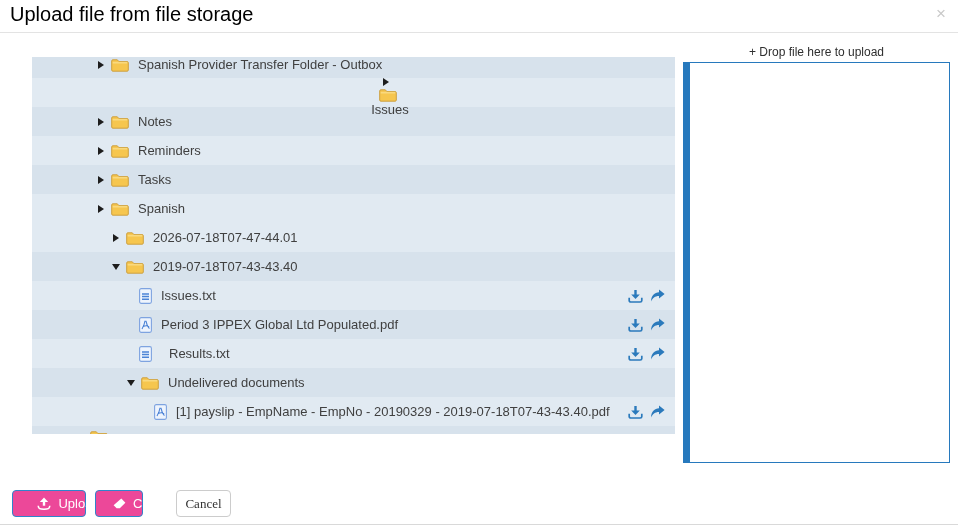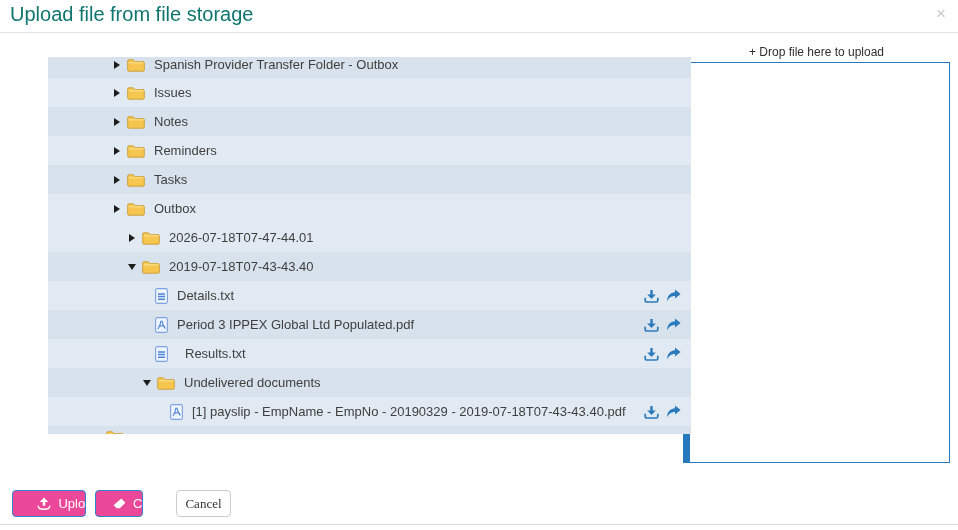--- a/index.html
+++ b/index.html
@@ -3,32 +3,32 @@
 <meta charset="utf-8">
 <style>
   * { margin:0; padding:0; box-sizing:border-box; }
   html,body { width:958px; height:530px; background:#ffffff; overflow:hidden;
               font-family:"Liberation Sans", sans-serif; }
   .stage { position:relative; width:958px; height:530px; background:#fff; }
 
   
   .header { position:absolute; left:0; top:0; width:958px; height:33px;
             border-bottom:1px solid #e3e3e3; background:#fff; }
-  .title { position:absolute; left:10px; top:3px; font-size:20px; color:#0f766e; font-weight:400; }
+  .title { position:absolute; left:10px; top:3px; font-size:20px; color:#000000; font-weight:400; }
   .close { position:absolute; right:12px; top:5px; font-size:17px; color:#c9c9c9;
            cursor:pointer; line-height:1; }
 
   
   .dz-label { position:absolute; left:683px; top:45px; width:267px; text-align:center;
               font-size:12px; color:#2f2f2f; }
   .dropzone { position:absolute; left:683px; top:62px; width:267px; height:401px;
               background:#fff; border:1px solid #2779bd; border-left:7px solid #2779bd; }
 
   
-  .tree { position:absolute; left:24px; top:57px; width:667px; height:406px; overflow:hidden;padding-left:24px; }
+  .tree { position:absolute; left:8px; top:57px; width:667px; height:406px; overflow:hidden;padding-left:24px; }
   .row { display:flex; align-items:center; height:29px; font-size:13px; color:#404040;
          white-space:nowrap; cursor:pointer; }
   .row.dark  { background:#d7e2ec; }
   .row.light { background:#e1eaf2; }
   .clipwrap { overflow:hidden; }
   .arrow { width:10px; display:inline-flex; justify-content:center; flex:0 0 10px; }
   .tri-right { width:0; height:0; border-top:4px solid transparent; border-bottom:4px solid transparent;
                border-left:6px solid #1d1d1d; }
   .tri-down  { width:0; height:0; border-left:4px solid transparent; border-right:4px solid transparent;
                border-top:6px solid #1d1d1d; }
@@ -70,79 +70,79 @@
           </span>
           <span class="ficon">
             <svg width="18" height="14" viewBox="0 0 18 14">
               <path d="M0.7 3 a1.2 1.2 0 0 1 1.2-1.2 h4.4 l1.6 1.8 h8.2 a1.2 1.2 0 0 1 1.2 1.2 v7.2 a1.2 1.2 0 0 1 -1.2 1.2 h-14.2 a1.2 1.2 0 0 1 -1.2 -1.2 z" fill="#f6c64e" stroke="#cda040"></path>
               <rect x="1.7" y="3.9" width="14.6" height="1.6" fill="#f9d97e"></rect>
             </svg>
           </span>
           <span class="rlabel">Spanish Provider Transfer Folder - Outbox</span>
         </div>
       </div>
+      <div class="row light" style="padding-left: 64px; flex-direction: column;">
+        <span class="arrow">
+          <span class="tri-right"></span>
+        </span>
+        <span class="ficon">
+          <svg width="18" height="14" viewBox="0 0 18 14">
+            <path d="M0.7 3 a1.2 1.2 0 0 1 1.2-1.2 h4.4 l1.6 1.8 h8.2 a1.2 1.2 0 0 1 1.2 1.2 v7.2 a1.2 1.2 0 0 1 -1.2 1.2 h-14.2 a1.2 1.2 0 0 1 -1.2 -1.2 z" fill="#f6c64e" stroke="#cda040"></path>
+            <rect x="1.7" y="3.9" width="14.6" height="1.6" fill="#f9d97e"></rect>
+          </svg>
+        </span>
+        <span class="rlabel">Issues</span>
+      </div>
+      <div class="row dark" style="padding-left: 64px;">
+        <span class="arrow">
+          <span class="tri-right"></span>
+        </span>
+        <span class="ficon">
+          <svg width="18" height="14" viewBox="0 0 18 14">
+            <path d="M0.7 3 a1.2 1.2 0 0 1 1.2-1.2 h4.4 l1.6 1.8 h8.2 a1.2 1.2 0 0 1 1.2 1.2 v7.2 a1.2 1.2 0 0 1 -1.2 1.2 h-14.2 a1.2 1.2 0 0 1 -1.2 -1.2 z" fill="#f6c64e" stroke="#cda040"></path>
+            <rect x="1.7" y="3.9" width="14.6" height="1.6" fill="#f9d97e"></rect>
+          </svg>
+        </span>
+        <span class="rlabel">Notes</span>
+      </div>
+      <div class="row light" style="padding-left: 64px; align-items: center;">
+        <span class="arrow">
+          <span class="tri-right"></span>
+        </span>
+        <span class="ficon">
+          <svg width="18" height="14" viewBox="0 0 18 14">
+            <path d="M0.7 3 a1.2 1.2 0 0 1 1.2-1.2 h4.4 l1.6 1.8 h8.2 a1.2 1.2 0 0 1 1.2 1.2 v7.2 a1.2 1.2 0 0 1 -1.2 1.2 h-14.2 a1.2 1.2 0 0 1 -1.2 -1.2 z" fill="#f6c64e" stroke="#cda040"></path>
+            <rect x="1.7" y="3.9" width="14.6" height="1.6" fill="#f9d97e"></rect>
+          </svg>
+        </span>
+        <span class="rlabel">Reminders</span>
+      </div>
+      <div class="row dark" style="padding-left: 64px;">
+        <span class="arrow">
+          <span class="tri-right"></span>
+        </span>
+        <span class="ficon">
+          <svg width="18" height="14" viewBox="0 0 18 14">
+            <path d="M0.7 3 a1.2 1.2 0 0 1 1.2-1.2 h4.4 l1.6 1.8 h8.2 a1.2 1.2 0 0 1 1.2 1.2 v7.2 a1.2 1.2 0 0 1 -1.2 1.2 h-14.2 a1.2 1.2 0 0 1 -1.2 -1.2 z" fill="#f6c64e" stroke="#cda040"></path>
+            <rect x="1.7" y="3.9" width="14.6" height="1.6" fill="#f9d97e"></rect>
+          </svg>
+        </span>
+        <span class="rlabel">Tasks</span>
+      </div>
       <div class="row light" style="padding-left: 64px;">
         <span class="arrow">
           <span class="tri-right"></span>
         </span>
         <span class="ficon">
           <svg width="18" height="14" viewBox="0 0 18 14">
             <path d="M0.7 3 a1.2 1.2 0 0 1 1.2-1.2 h4.4 l1.6 1.8 h8.2 a1.2 1.2 0 0 1 1.2 1.2 v7.2 a1.2 1.2 0 0 1 -1.2 1.2 h-14.2 a1.2 1.2 0 0 1 -1.2 -1.2 z" fill="#f6c64e" stroke="#cda040"></path>
             <rect x="1.7" y="3.9" width="14.6" height="1.6" fill="#f9d97e"></rect>
           </svg>
         </span>
-        <span class="rlabel">Issues</span>
-      </div>
-      <div class="row dark" style="padding-left: 64px;">
-        <span class="arrow">
-          <span class="tri-right"></span>
-        </span>
-        <span class="ficon">
-          <svg width="18" height="14" viewBox="0 0 18 14">
-            <path d="M0.7 3 a1.2 1.2 0 0 1 1.2-1.2 h4.4 l1.6 1.8 h8.2 a1.2 1.2 0 0 1 1.2 1.2 v7.2 a1.2 1.2 0 0 1 -1.2 1.2 h-14.2 a1.2 1.2 0 0 1 -1.2 -1.2 z" fill="#f6c64e" stroke="#cda040"></path>
-            <rect x="1.7" y="3.9" width="14.6" height="1.6" fill="#f9d97e"></rect>
-          </svg>
-        </span>
-        <span class="rlabel">Notes</span>
-      </div>
-      <div class="row light" style="padding-left: 64px; align-items: center;">
-        <span class="arrow">
-          <span class="tri-right"></span>
-        </span>
-        <span class="ficon">
-          <svg width="18" height="14" viewBox="0 0 18 14">
-            <path d="M0.7 3 a1.2 1.2 0 0 1 1.2-1.2 h4.4 l1.6 1.8 h8.2 a1.2 1.2 0 0 1 1.2 1.2 v7.2 a1.2 1.2 0 0 1 -1.2 1.2 h-14.2 a1.2 1.2 0 0 1 -1.2 -1.2 z" fill="#f6c64e" stroke="#cda040"></path>
-            <rect x="1.7" y="3.9" width="14.6" height="1.6" fill="#f9d97e"></rect>
-          </svg>
-        </span>
-        <span class="rlabel">Reminders</span>
-      </div>
-      <div class="row dark" style="padding-left: 64px;">
-        <span class="arrow">
-          <span class="tri-right"></span>
-        </span>
-        <span class="ficon">
-          <svg width="18" height="14" viewBox="0 0 18 14">
-            <path d="M0.7 3 a1.2 1.2 0 0 1 1.2-1.2 h4.4 l1.6 1.8 h8.2 a1.2 1.2 0 0 1 1.2 1.2 v7.2 a1.2 1.2 0 0 1 -1.2 1.2 h-14.2 a1.2 1.2 0 0 1 -1.2 -1.2 z" fill="#f6c64e" stroke="#cda040"></path>
-            <rect x="1.7" y="3.9" width="14.6" height="1.6" fill="#f9d97e"></rect>
-          </svg>
-        </span>
-        <span class="rlabel">Tasks</span>
-      </div>
-      <div class="row light" style="padding-left: 64px;">
-        <span class="arrow">
-          <span class="tri-right"></span>
-        </span>
-        <span class="ficon">
-          <svg width="18" height="14" viewBox="0 0 18 14">
-            <path d="M0.7 3 a1.2 1.2 0 0 1 1.2-1.2 h4.4 l1.6 1.8 h8.2 a1.2 1.2 0 0 1 1.2 1.2 v7.2 a1.2 1.2 0 0 1 -1.2 1.2 h-14.2 a1.2 1.2 0 0 1 -1.2 -1.2 z" fill="#f6c64e" stroke="#cda040"></path>
-            <rect x="1.7" y="3.9" width="14.6" height="1.6" fill="#f9d97e"></rect>
-          </svg>
-        </span>
-        <span class="rlabel">Outbox</span>
+        <span class="rlabel">Spanish</span>
       </div>
       <div class="row light" style="padding-left: 79px;">
         <span class="arrow">
           <span class="tri-right"></span>
         </span>
         <span class="ficon">
           <svg width="18" height="14" viewBox="0 0 18 14">
             <path d="M0.7 3 a1.2 1.2 0 0 1 1.2-1.2 h4.4 l1.6 1.8 h8.2 a1.2 1.2 0 0 1 1.2 1.2 v7.2 a1.2 1.2 0 0 1 -1.2 1.2 h-14.2 a1.2 1.2 0 0 1 -1.2 -1.2 z" fill="#f6c64e" stroke="#cda040"></path>
             <rect x="1.7" y="3.9" width="14.6" height="1.6" fill="#f9d97e"></rect>
           </svg>
@@ -161,21 +161,21 @@
         </span>
         <span class="rlabel">2019-07-18T07-43-43.40</span>
       </div>
       <div class="row light" style="padding-left: 107px;">
         <span class="docicon">
           <svg width="13" height="16" viewBox="0 0 13 16">
             <rect x="0.6" y="0.6" width="11.8" height="14.8" rx="1.6" fill="#eef4fd" stroke="#7ea3e0" stroke-width="1.1"></rect>
             <path d="M3 6 h7 M3 8.6 h7 M3 11.2 h7" stroke="#4c83d6" stroke-width="1.5"></path>
           </svg>
         </span>
-        <span class="rlabel">Details.txt</span>
+        <span class="rlabel">Issues.txt</span>
         <span class="actions">
           <span style="display:inline-flex">
             <svg width="15" height="14" viewBox="0 0 15 14">
               <rect x="6.3" y="1" width="2.4" height="5" fill="#2b7abc"></rect>
               <polygon points="3.2,5.4 11.8,5.4 7.5,10" fill="#2b7abc"></polygon>
               <path d="M1.2 8.8 v2.6 a1.6 1.6 0 0 0 1.6 1.6 h9.4 a1.6 1.6 0 0 0 1.6 -1.6 v-2.6" fill="none" stroke="#2b7abc" stroke-width="1.7"></path>
             </svg>
           </span>
           <span style="display:inline-flex">
             <svg width="15" height="13" viewBox="0 0 15 13">

